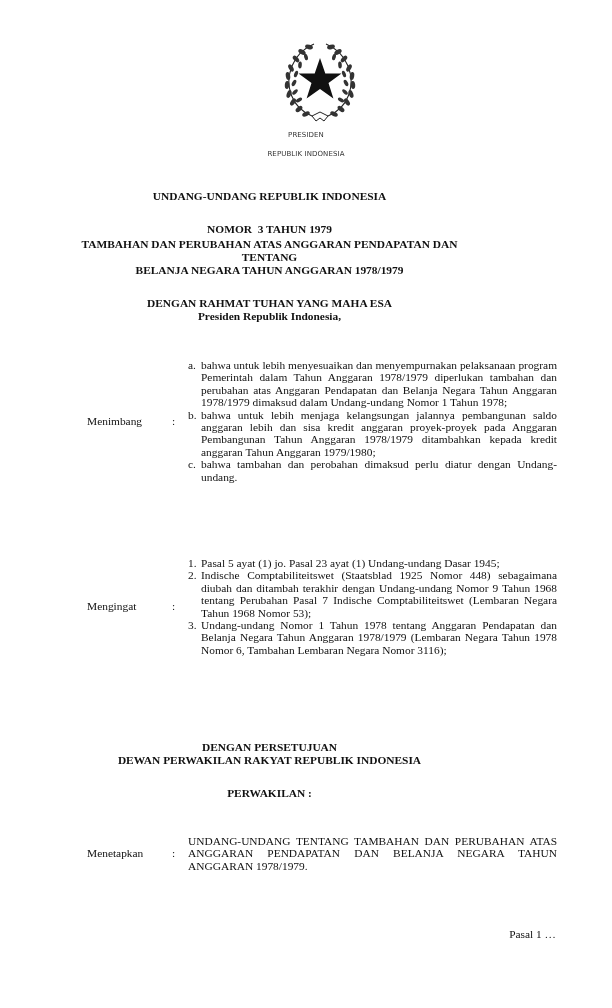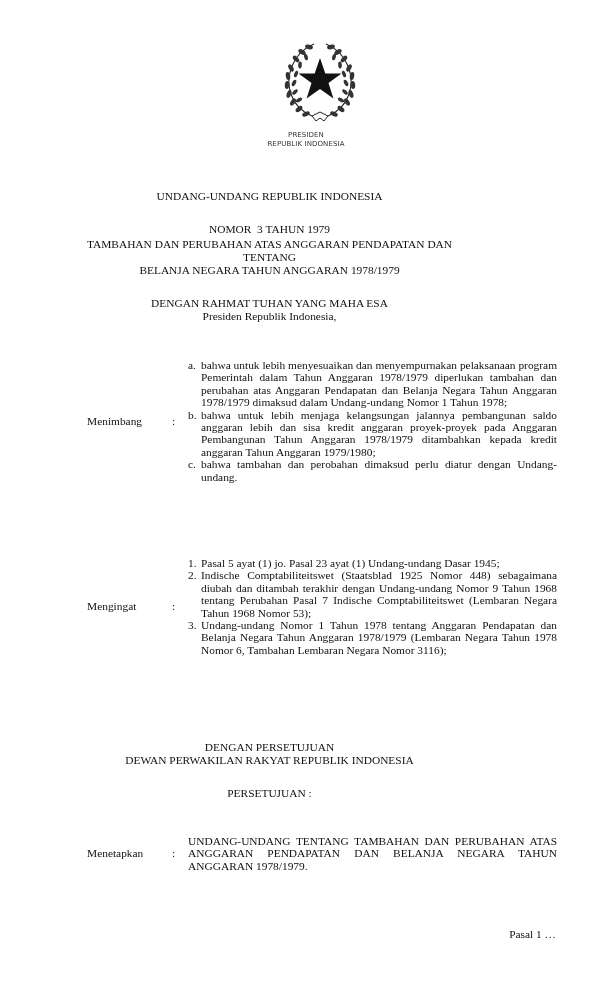--- a/index.html
+++ b/index.html
@@ -41,20 +41,21 @@
     line-height: 9px;
     color: #333;
   }
   .center-block {
     position: absolute;
     left: 0;
     width: 539px;
     text-align: center;
     font-size: 11.4px;
     line-height: 13px;
+    font-weight: bold;
   }
   .center-block div { white-space: nowrap; }
   .section {
     position: absolute;
     left: 87px;
     width: 470px;
     font-size: 11.4px;
     line-height: 12.4px;
   }
   .row {
@@ -149,21 +150,21 @@
         <ellipse cx="52" cy="19" rx="1.8" ry="3.4" transform="rotate(15 52 19)"></ellipse>
       </g>
 
       <path d="M30 78 L38 74 L46 78 L42 83 L38 80 L34 83 Z" fill="none" stroke="#222" stroke-width="1"></path>
 
       <polygon points="38,20 43.3,35.5 59.5,35.5 46.5,45 51.4,60.5 38,51 24.6,60.5 29.5,45 16.5,35.5 32.7,35.5" fill="#111"></polygon>
     </svg>
   </div>
 
   <div class="presiden" style="top:131px;">PRESIDEN</div>
-  <div class="presiden" style="top:140px;">REPUBLIK INDONESIA</div>
+  <div class="presiden" style="top:150px;">REPUBLIK INDONESIA</div>
 
   <div class="center-block" style="top:190px;">
     <div>UNDANG-UNDANG REPUBLIK INDONESIA</div>
     <div style="white-space:pre;margin-top:20px;">NOMOR  3 TAHUN 1979</div>
     <div style="margin-top:2px;">TAMBAHAN DAN PERUBAHAN ATAS ANGGARAN PENDAPATAN DAN</div>
     <div>TENTANG</div>
     <div>BELANJA NEGARA TAHUN ANGGARAN 1978/1979</div>
   </div>
 
   <div class="center-block" style="top:297px;">
@@ -210,21 +211,21 @@
           <div class="text">Undang-undang  Nomor 1 Tahun 1978 tentang Anggaran Pendapatan dan Belanja Negara Tahun Anggaran 1978/1979 (Lembaran Negara Tahun 1978 Nomor 6, Tambahan Lembaran Negara Nomor 3116);</div>
         </div>
       </div>
     </div>
   </div>
 
   <div class="center-block" style="top:741px;">
     <div>DENGAN PERSETUJUAN</div>
     <div>DEWAN PERWAKILAN RAKYAT REPUBLIK INDONESIA</div>
   </div>
-  <div class="center-block" style="top:787px;">PERSETUJUAN :</div>
+  <div class="center-block" style="top:787px;">PERWAKILAN :</div>
 
   <div class="section" style="top:835px;">
     <div class="row">
       <div class="label">Menetapkan</div>
       <div class="colon">:</div>
       <div class="text-plain" style="text-align:justify;">UNDANG-UNDANG TENTANG TAMBAHAN DAN PERUBAHAN ATAS ANGGARAN PENDAPATAN DAN BELANJA NEGARA TAHUN ANGGARAN 1978/1979.</div>
     </div>
   </div>
 
   <div class="footer">Pasal 1 …</div>

